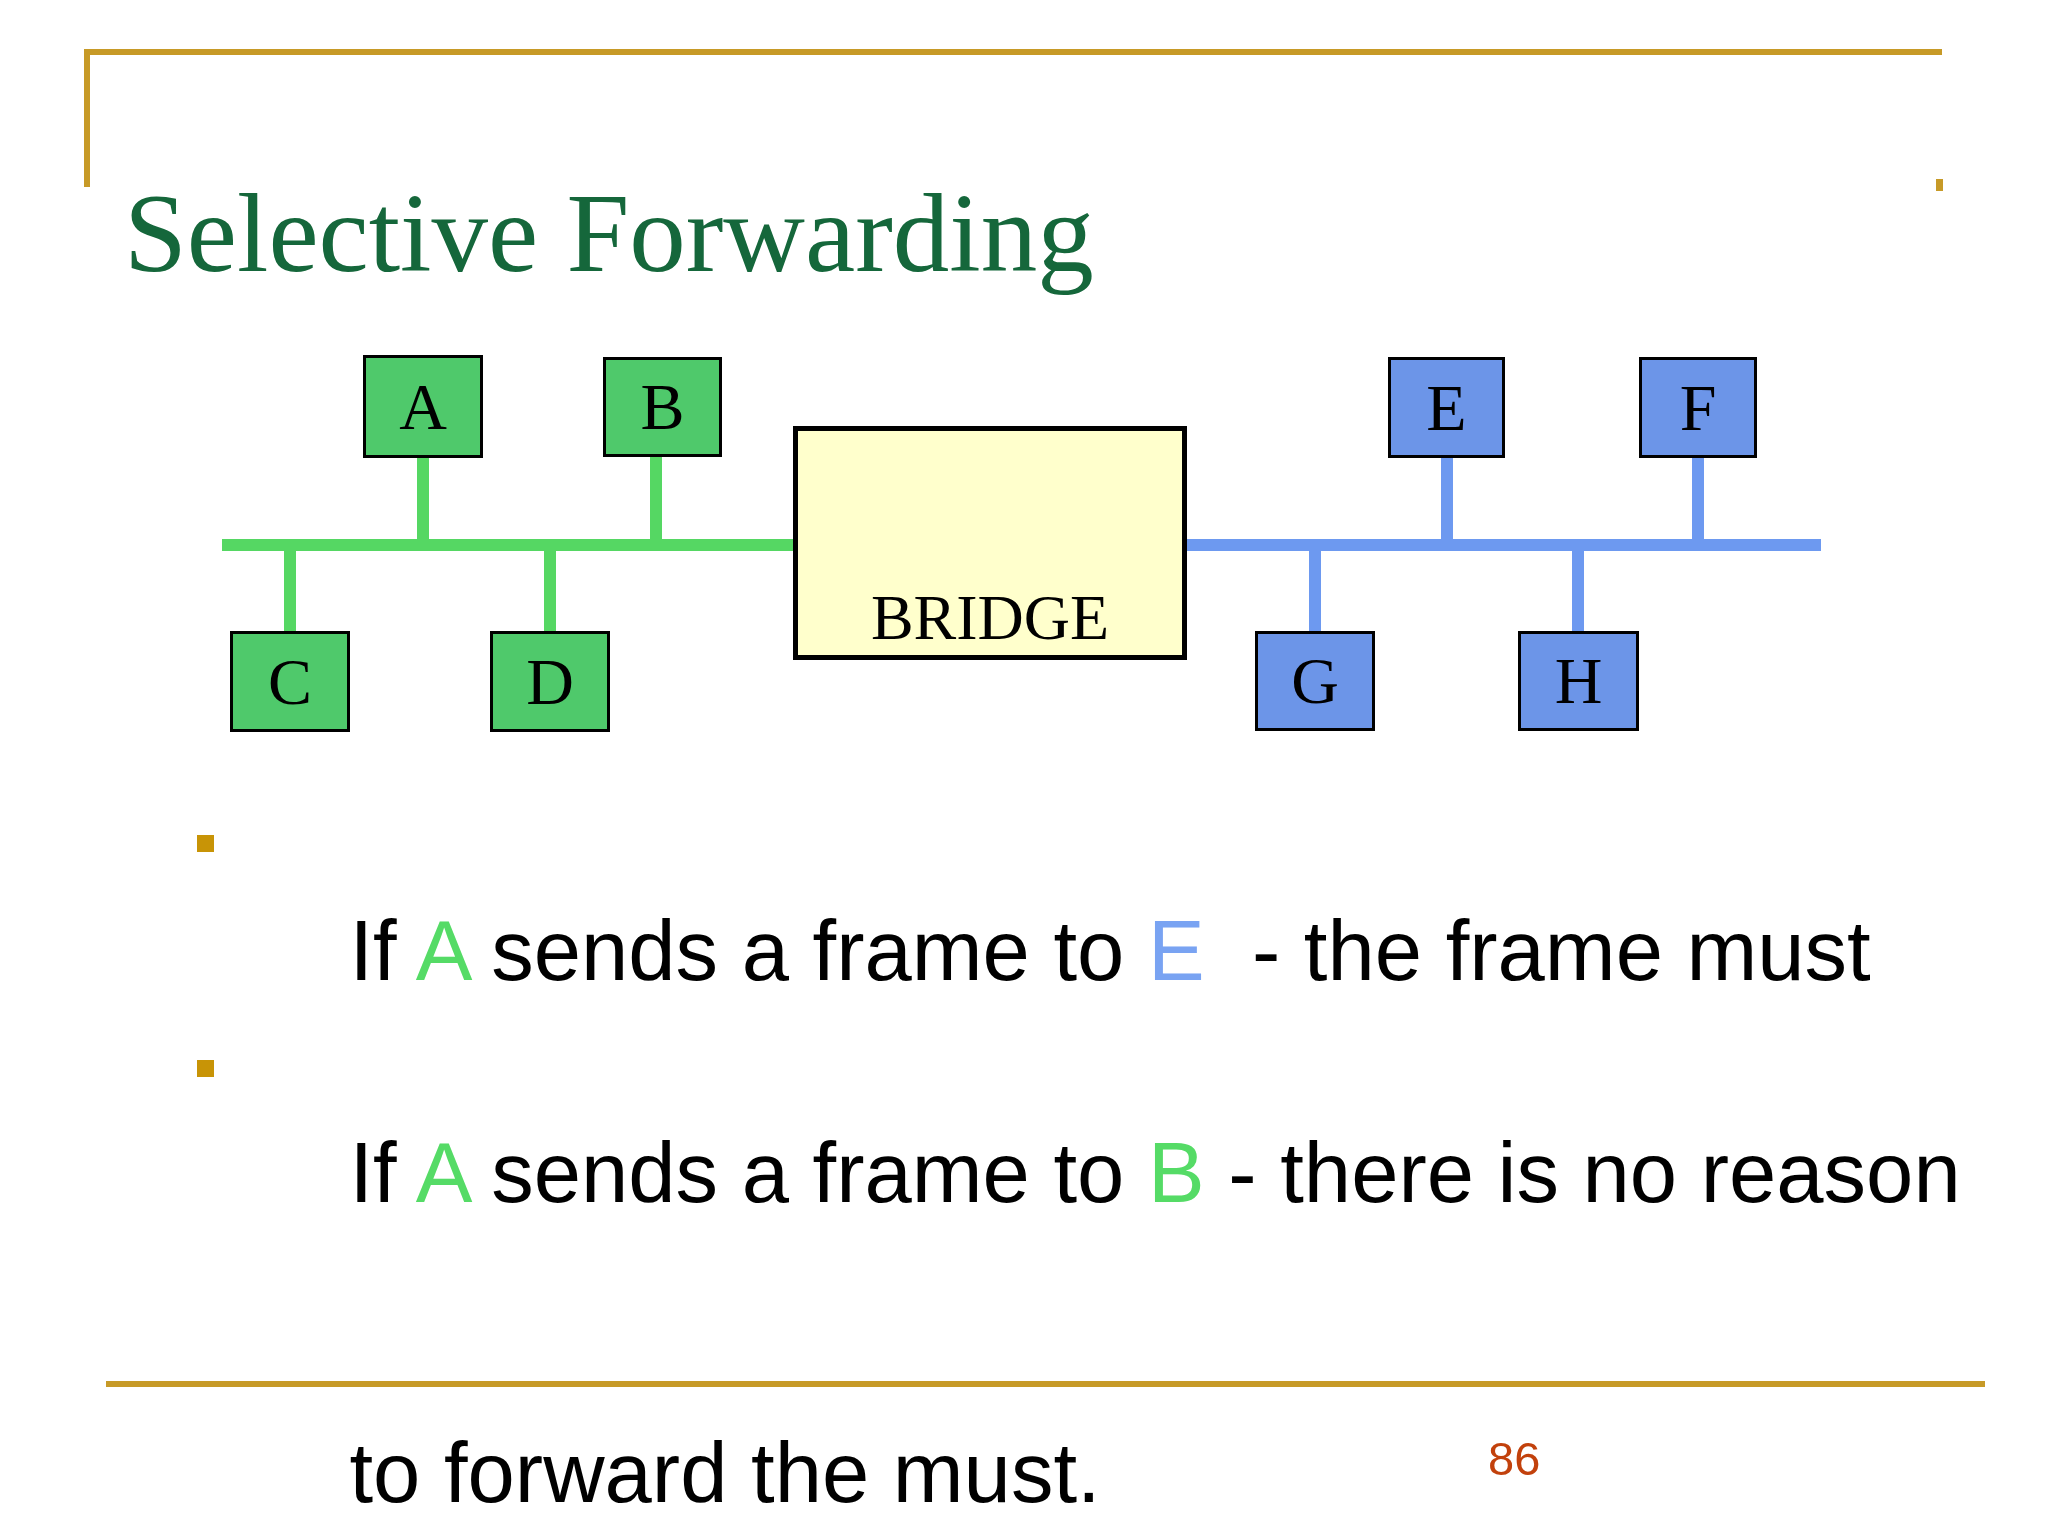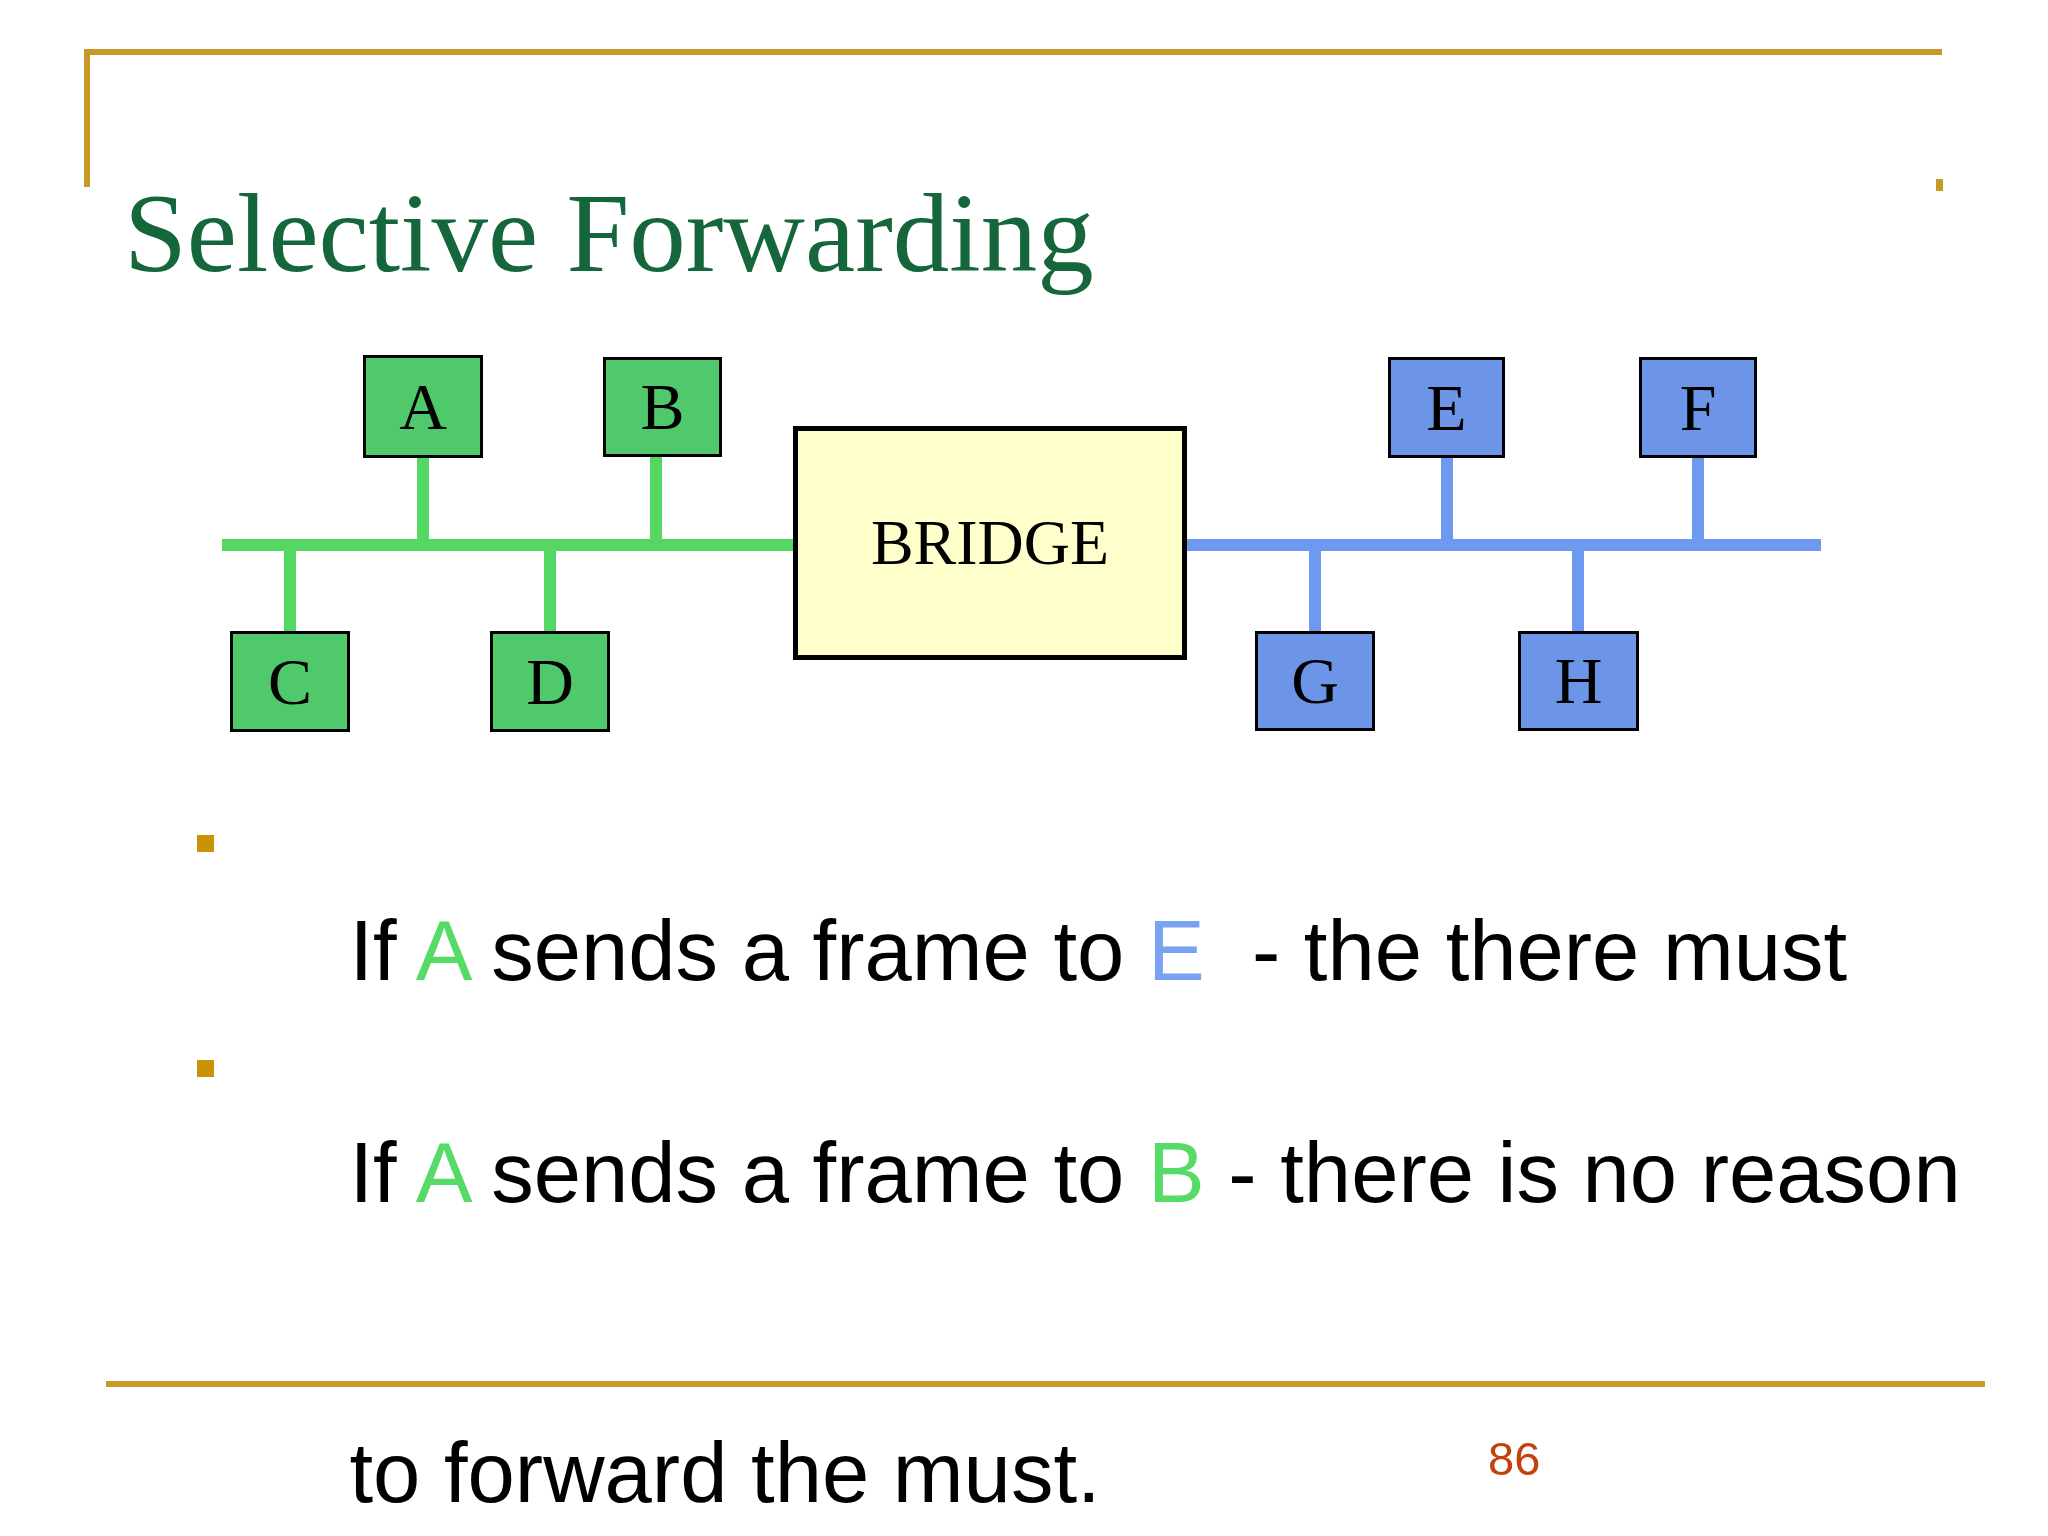--- a/index.html
+++ b/index.html
@@ -63,21 +63,21 @@
   .nE { left: 1388px; top: 357px; width: 117px; height: 101px; }
   .nF { left: 1639px; top: 357px; width: 118px; height: 101px; }
   .nG { left: 1255px; top: 631px; width: 120px; height: 100px; }
   .nH { left: 1518px; top: 631px; width: 121px; height: 100px; }
 
   .bridge {
     left: 793px; top: 426px; width: 394px; height: 234px;
     box-sizing: border-box;
     background: var(--bridge-fill, #FFFFCC);
     border: 5px solid #000;
-    display: flex; align-items: center; justify-content: center;
+    display: flex; align-items: flex-end; justify-content: center;
     font-family: "Liberation Serif", serif;
     font-size: 64px; color: #000;
     z-index: 2;
   }
 
   
   .bullet-marker { width: 17px; height: 17px; background: var(--bullet-gold, #C89406); }
   .m1 { left: 197px; top: 835px; }
   .m2 { left: 197px; top: 1060px; }
   .bullet-text {
@@ -143,21 +143,21 @@
   </div>
 
   <div class="abs bridge">
     <span>BRIDGE</span>
   </div>
 </div>
 
 <div class="abs bullet-marker m1"></div>
 <div class="abs bullet-text t1">
   <div class="line">
-    <span class="seg">If </span><span class="seg green">A</span><span class="seg"> sends a frame to </span><span class="seg blue">E</span><span class="seg">  - the there must</span>
+    <span class="seg">If </span><span class="seg green">A</span><span class="seg"> sends a frame to </span><span class="seg blue">E</span><span class="seg">  - the frame must</span>
   </div>
 </div>
 
 <div class="abs bullet-marker m2"></div>
 <div class="abs bullet-text t2">
   <div class="line">
     <span class="seg">If </span><span class="seg green">A</span><span class="seg"> sends a frame to </span><span class="seg green">B</span><span class="seg"> - there is no reason</span>
   </div>
   <div class="line">
     <span class="seg">to forward the must.</span>

